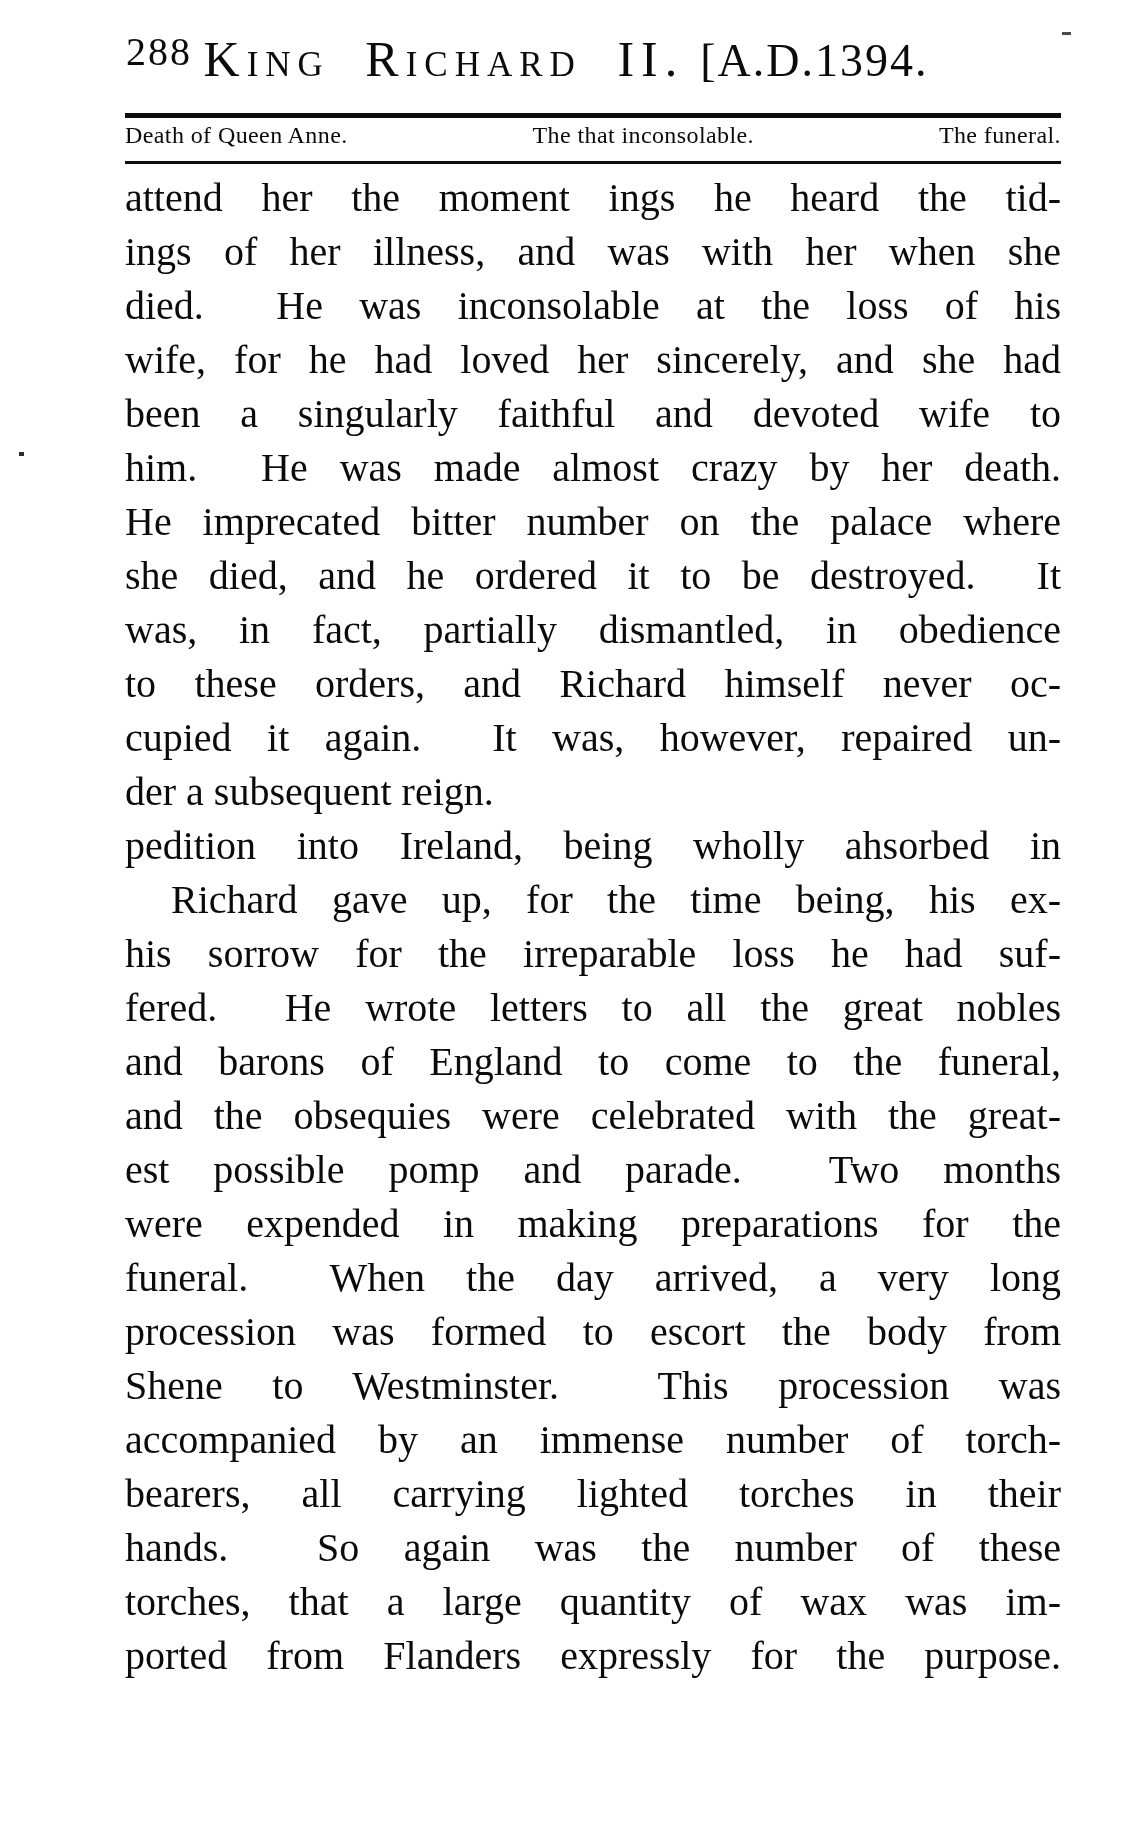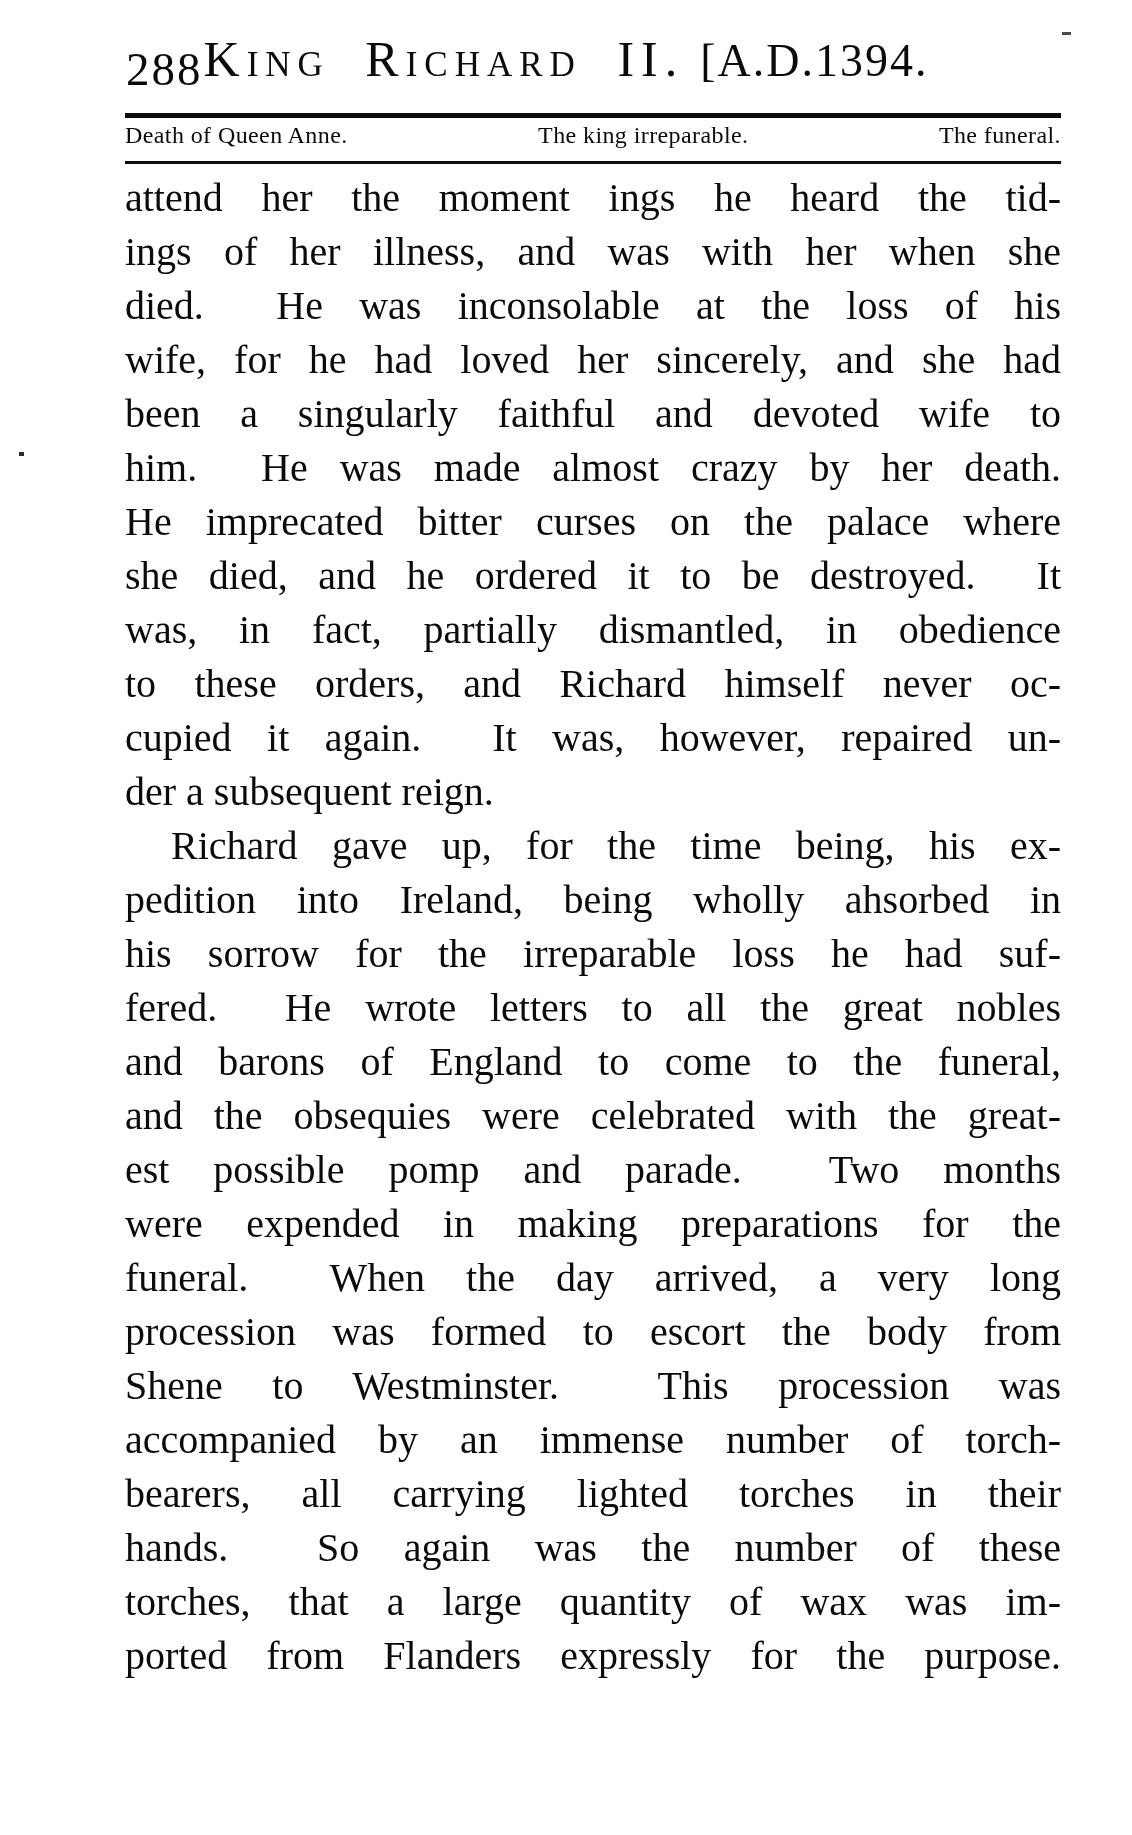--- a/index.html
+++ b/index.html
@@ -13,22 +13,22 @@
     height: 1835px;
     background: #ffffff;
     color: #0b0b0b;
     font-family: "Liberation Serif", serif;
     overflow: hidden;
   }
   
   .pagenum {
     position: absolute;
     left: 126px;
-    top: 42px;
-    font-size: 47px;
+    top: 28px;
+    font-size: 40px;
     letter-spacing: 2px;
   }
   .running-title {
     position: absolute;
     left: 0;
     top: 30px;
     width: 100%;
     text-align: center;
     white-space: nowrap;
   }
@@ -111,41 +111,41 @@
 
   <div class="running-title">
     <span class="title-sc">King Richard II.</span><span class="title-date">[A.D.1394.</span>
   </div>
   <span class="pagenum">288</span>
 
   <div class="rule rule-top"></div>
 
   <div class="colheads">
     <span>Death of Queen Anne.</span>
-    <span>The king irreparable.</span>
+    <span>The that inconsolable.</span>
     <span>The funeral.</span>
   </div>
 
   <div class="rule rule-bottom"></div>
 
   <div class="bodytext">
     <div class="pline">attend her the moment ings he heard the tid-</div>
     <div class="pline">ings of her illness, and was with her when she</div>
     <div class="pline">died.  He was inconsolable at the loss of his</div>
     <div class="pline">wife, for he had loved her sincerely, and she had</div>
     <div class="pline">been a singularly faithful and devoted wife to</div>
     <div class="pline">him.  He was made almost crazy by her death.</div>
-    <div class="pline">He imprecated bitter curses on the palace where</div>
+    <div class="pline">He imprecated bitter number on the palace where</div>
     <div class="pline">she died, and he ordered it to be destroyed.  It</div>
     <div class="pline">was, in fact, partially dismantled, in obedience</div>
     <div class="pline">to these orders, and Richard himself never oc-</div>
     <div class="pline">cupied it again.  It was, however, repaired un-</div>
     <div class="pline end">der a subsequent reign.</div>
+    <div class="pline">pedition into Ireland, being wholly ahsorbed in</div>
     <div class="pline indent">Richard gave up, for the time being, his ex-</div>
-    <div class="pline">pedition into Ireland, being wholly ahsorbed in</div>
     <div class="pline">his sorrow for the irreparable loss he had suf-</div>
     <div class="pline">fered.  He wrote letters to all the great nobles</div>
     <div class="pline">and barons of England to come to the funeral,</div>
     <div class="pline">and the obsequies were celebrated with the great-</div>
     <div class="pline">est possible pomp and parade.  Two months</div>
     <div class="pline">were expended in making preparations for the</div>
     <div class="pline">funeral.  When the day arrived, a very long</div>
     <div class="pline">procession was formed to escort the body from</div>
     <div class="pline">Shene to Westminster.  This procession was</div>
     <div class="pline">accompanied by an immense number of torch-</div>

